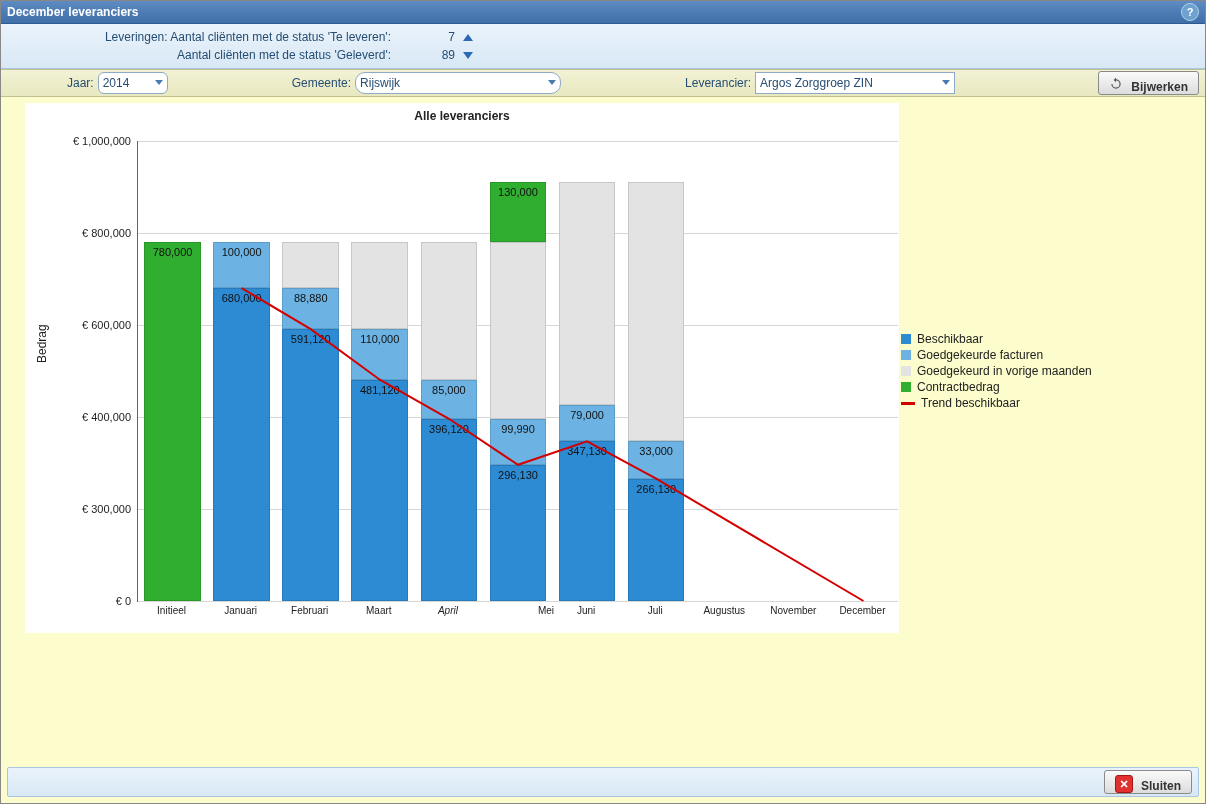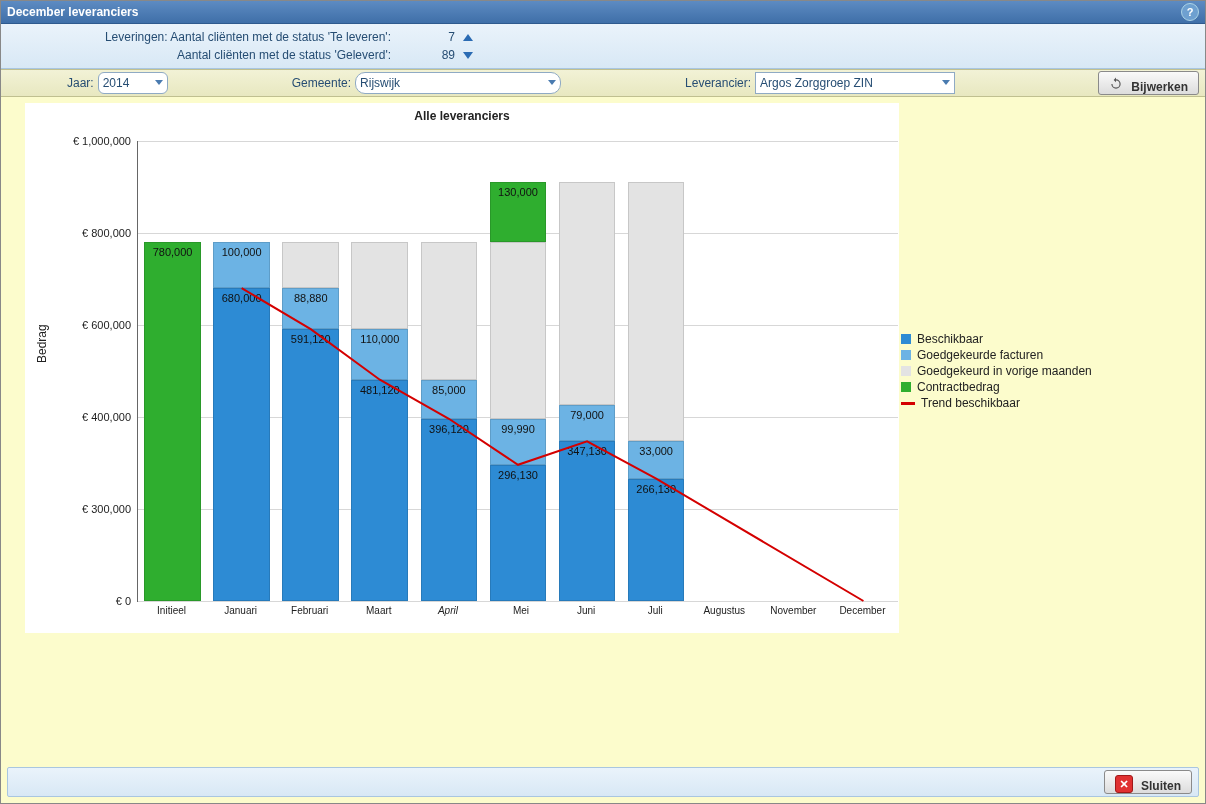--- a/index.html
+++ b/index.html
@@ -153,21 +153,21 @@
         <div class="ytick" style="position: absolute; text-align: right; width: 100px; left: 6px; top: 406px; transform: translateY(-50%); font-size: 11px; color: rgb(34, 34, 34);">€ 300,000</div>
         <div class="ytick" style="position: absolute; text-align: right; width: 100px; left: 6px; top: 314px; transform: translateY(-50%); font-size: 11px; color: rgb(34, 34, 34);">€ 400,000</div>
         <div class="ytick" style="position: absolute; text-align: right; width: 100px; left: 6px; top: 222px; transform: translateY(-50%); font-size: 11px; color: rgb(34, 34, 34);">€ 600,000</div>
         <div class="ytick" style="position: absolute; text-align: right; width: 100px; left: 6px; top: 130px; transform: translateY(-50%); font-size: 11px; color: rgb(34, 34, 34);">€ 800,000</div>
         <div class="ytick" style="position: absolute; text-align: right; width: 100px; left: 6px; top: 38px; transform: translateY(-50%); font-size: 11px; color: rgb(34, 34, 34);">€ 1,000,000</div>
         <div class="xtick" style="left: 146.545px;">Initieel</div>
         <div class="xtick" style="left: 215.636px;">Januari</div>
         <div class="xtick" style="left: 284.727px;">Februari</div>
         <div class="xtick" style="left: 353.818px;">Maart</div>
         <div class="xtick" style="left: 422.909px; font-style: italic;">April</div>
-        <div class="xtick" style="left: 496px; text-align: center;">Mei</div>
+        <div class="xtick" style="left: 521px; text-align: center;">Mei</div>
         <div class="xtick" style="left: 561.091px;">Juni</div>
         <div class="xtick" style="left: 630.182px;">Juli</div>
         <div class="xtick" style="left: 699.273px;">Augustus</div>
         <div class="xtick" style="left: 768.364px;">November</div>
         <div class="xtick" style="left: 837.455px;">December</div>
       </div>
     <div class="legend">
       <div class="legrow">
           <span class="swatch" style="background:#2d8bd4"></span>
           <span>Beschikbaar</span>

